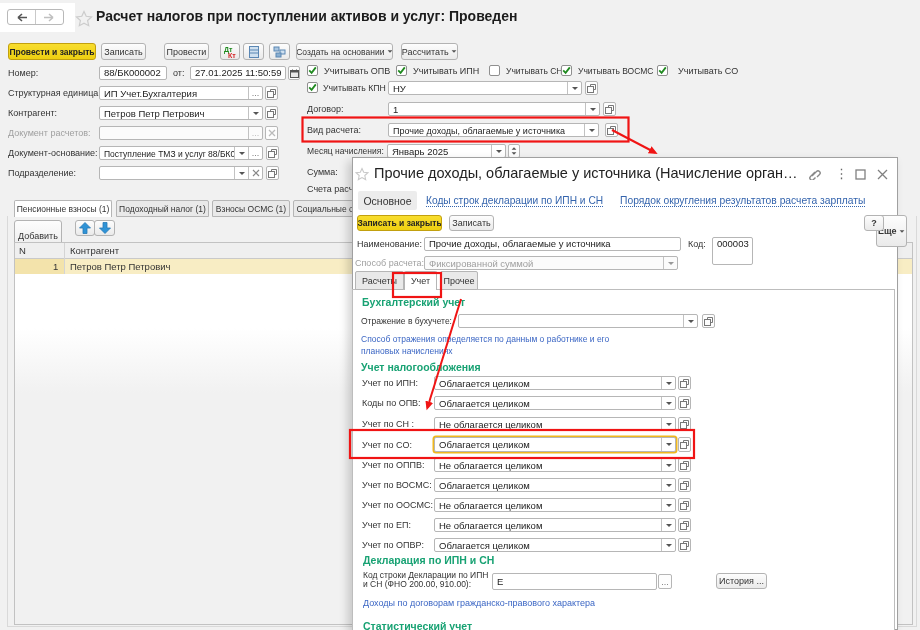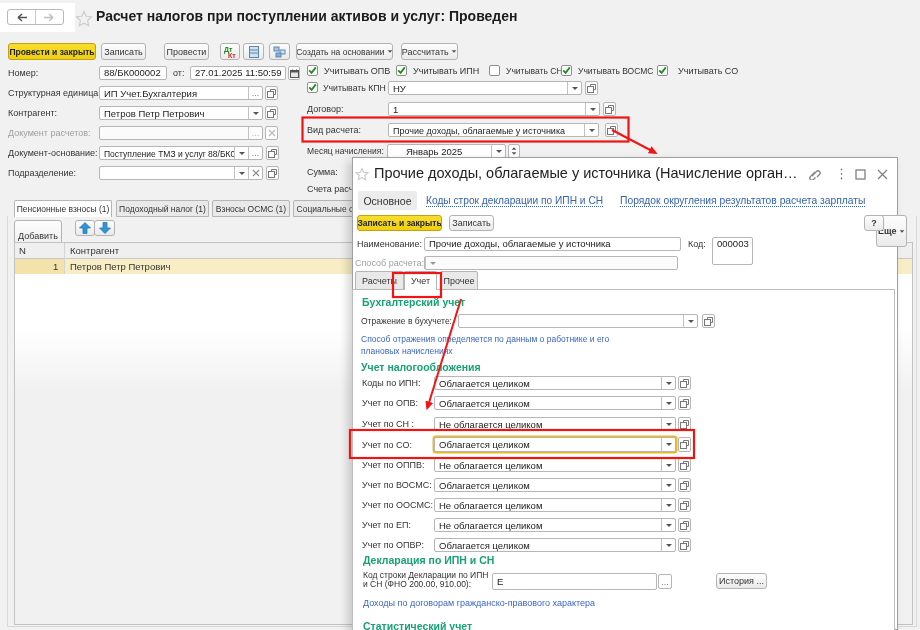--- a/index.html
+++ b/index.html
@@ -228,21 +228,21 @@
     </div>
 </div>
 <div class="sq" style="left:605px;top:123px;width:13px;height:14px;">
   <svg width="9" height="9">
       <rect x="0.5" y="2.5" width="6" height="6" fill="none" stroke="#777"></rect>
       <path d="M3.5 2.5 v-2 h5 v5 h-2" fill="none" stroke="#777"></path>
     </svg>
 </div>
 
 <div class="lbl" style="left:307px;top:146px;font-size:8.5px;">Месяц начисления:</div>
-<div class="combo" style="left:387px;top:144px;width:119px;height:14px;padding-left:14px;">
+<div class="combo" style="left:387px;top:144px;width:119px;height:14px;">
   <div class="txt">Январь 2025</div>
     <div class="sect">
       <span class="tri"></span>
     </div>
 </div>
 <div class="sq" style="left:508px;top:144px;width:12px;height:14px;flex-direction:column;">
   <span class="tri" style="border-top:none;border-bottom:3.5px solid #555;margin-bottom:2px;transform:scale(.8);"></span>
   <span class="tri" style="transform:scale(.8);border-top-color:#555;"></span>
 </div>
 
@@ -304,20 +304,21 @@
 <div class="btn" style="left:876px;top:215px;width:31px;height:32px;font-weight:bold;">Еще&nbsp;<span class="tri" style="transform:scale(.8);border-top-color:#555;"></span></div>
 <div class="btn" style="left:864px;top:215px;width:20px;height:16px;font-weight:bold;">?</div>
 
 <div class="lbl" style="left:357px;top:239px;">Наименование:</div>
 <div class="inp" style="left:424px;top:237px;width:257px;height:14px;line-height:12px;">Прочие доходы, облагаемые у источника</div>
 <div class="lbl" style="left:688px;top:239px;">Код:</div>
 <div class="inp" style="left:712px;top:237px;width:41px;height:28px;line-height:12px;">000003</div>
 
 <div class="lbl glbl" style="left:355px;top:258px;">Способ расчета:</div>
 <div class="combo" style="left:424px;top:256px;width:254px;height:14px;background:#fbfbfb;">
+  <div class="txt" style="color:#9f9f9f;">Фиксированной суммой</div>
     <div class="sect">
       <span class="tri" style="border-top-color:#999;"></span>
     </div>
 </div>
 
 <div class="ab" style="left:352px;top:289px;width:543px;height:341px;background:#fff;border:1px solid #bdbdbd;border-bottom:none;box-sizing:border-box;"></div>
 <div class="tab" style="left:355px;top:271px;width:49px;height:19px;">Расчеты</div>
 <div class="tab" style="left:440px;top:271px;width:38px;height:19px;">Прочее</div>
 <div class="tab act" style="left:404px;top:271px;width:33px;height:19px;">Учет</div>
 
@@ -333,35 +334,35 @@
   <svg width="9" height="9">
       <rect x="0.5" y="2.5" width="6" height="6" fill="none" stroke="#777"></rect>
       <path d="M3.5 2.5 v-2 h5 v5 h-2" fill="none" stroke="#777"></path>
     </svg>
 </div>
 <div class="blue" style="left:361px;top:334px;">Способ отражения определяется по данным о работнике и его</div>
 <div class="blue" style="left:361px;top:346px;">плановых начислениях</div>
 
 <div class="ghead" style="left:361px;top:361px;">Учет налогообложения</div>
 
-<div class="lbl" style="left:362px;top:378px;">Коды по ИПН:</div>
+<div class="lbl" style="left:362px;top:378px;">Учет по ИПН:</div>
 <div class="combo" style="left:434px;top:376px;width:242px;height:14px;">
     <div class="txt">Облагается целиком</div>
     <div class="sect">
       <span class="tri"></span>
     </div>
   </div>
 <div class="sq" style="left:678px;top:376px;width:13px;height:14px;">
     <svg width="9" height="9">
       <rect x="0.5" y="2.5" width="6" height="6" fill="none" stroke="#777"></rect>
       <path d="M3.5 2.5 v-2 h5 v5 h-2" fill="none" stroke="#777"></path>
     </svg>
   </div>
 
-<div class="lbl" style="left:362px;top:398px;">Учет по ОПВ:</div>
+<div class="lbl" style="left:362px;top:398px;">Коды по ОПВ:</div>
 <div class="combo" style="left:434px;top:396px;width:242px;height:14px;">
     <div class="txt">Облагается целиком</div>
     <div class="sect">
       <span class="tri"></span>
     </div>
   </div>
 <div class="sq" style="left:678px;top:396px;width:13px;height:14px;">
     <svg width="9" height="9">
       <rect x="0.5" y="2.5" width="6" height="6" fill="none" stroke="#777"></rect>
       <path d="M3.5 2.5 v-2 h5 v5 h-2" fill="none" stroke="#777"></path>

